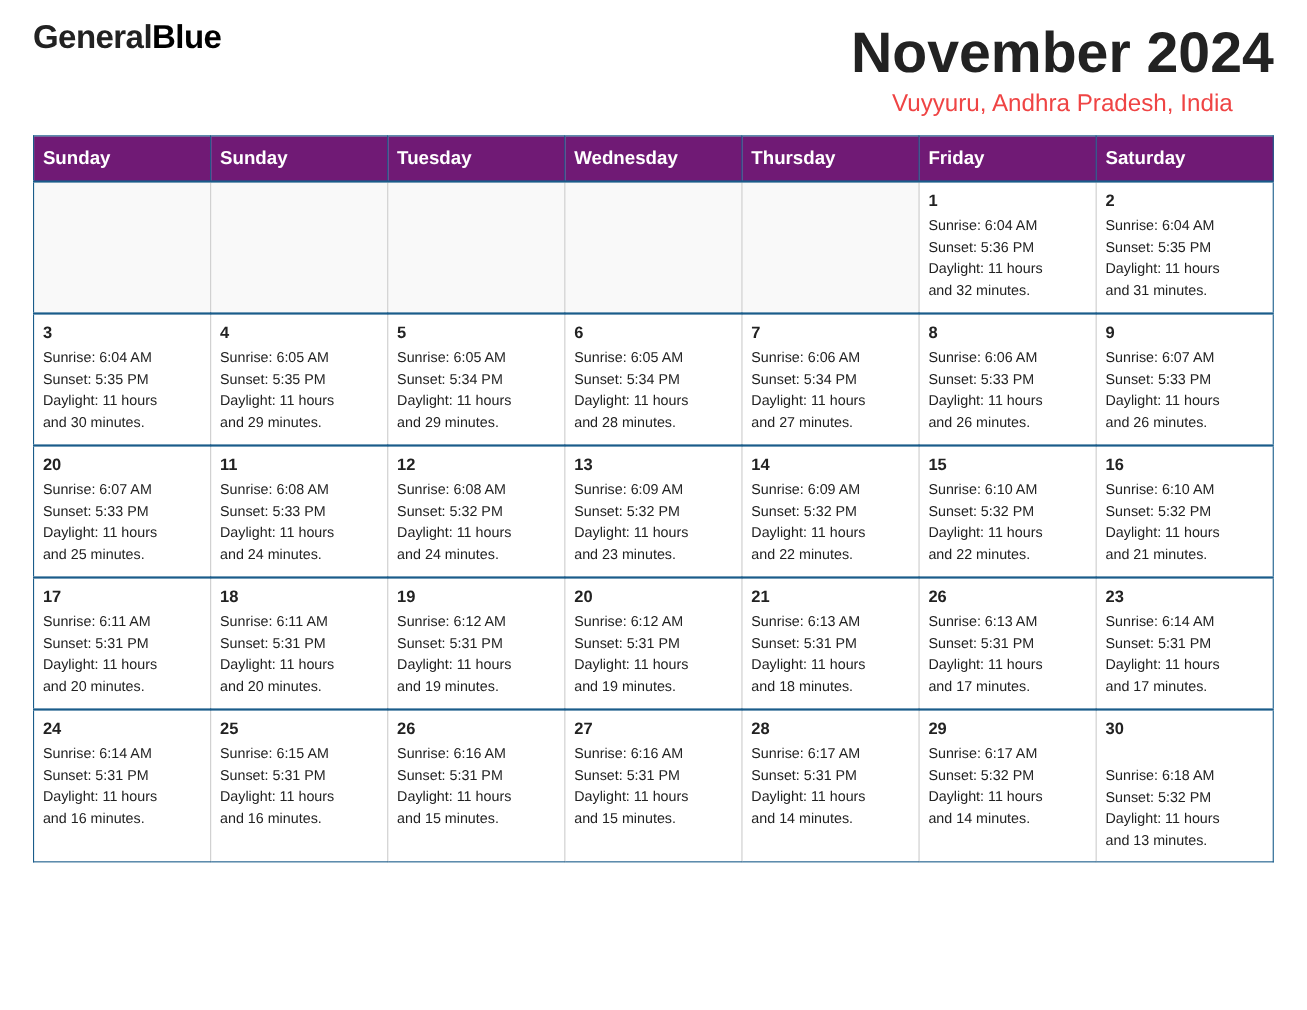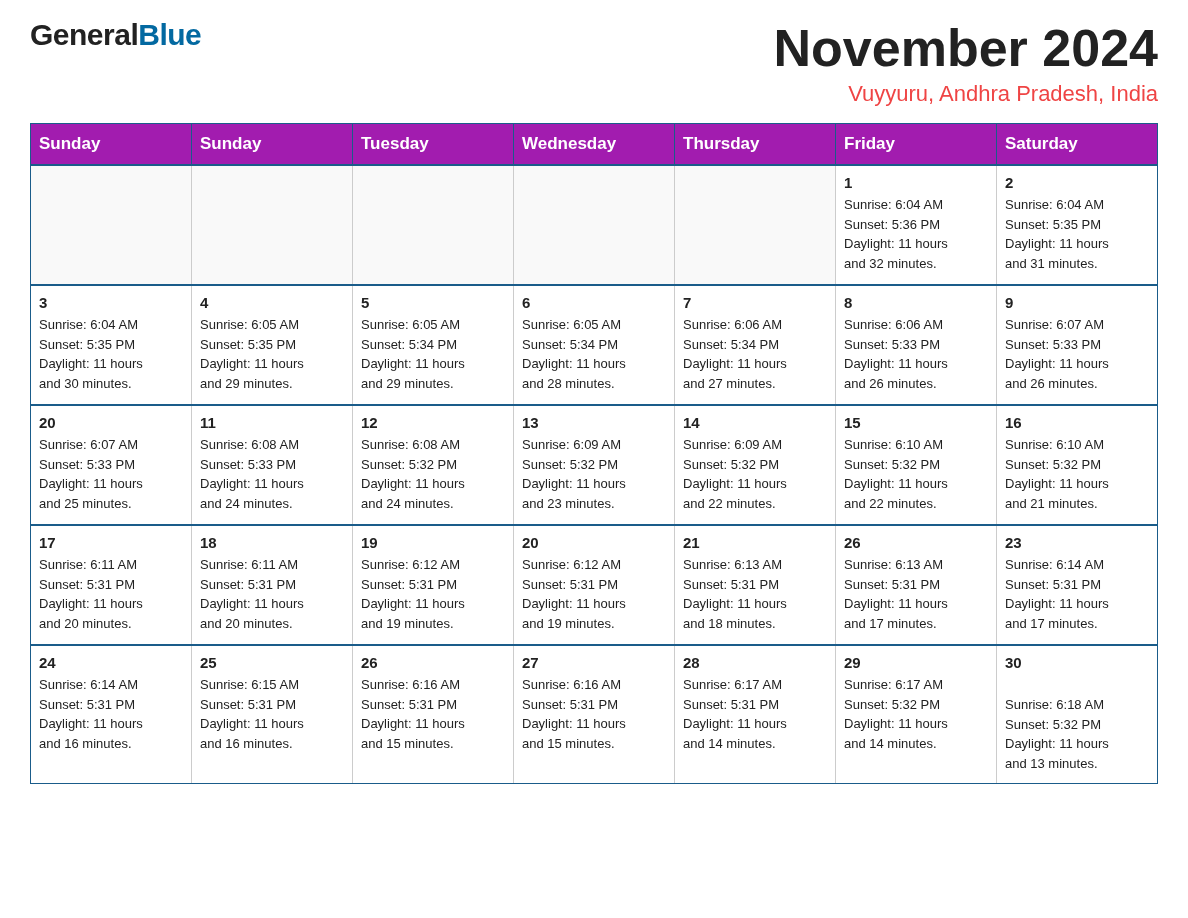--- a/index.html
+++ b/index.html
@@ -16,41 +16,41 @@
       justify-content: space-between;
       align-items: flex-start;
       margin-bottom: 16px;
     }
     .logo {
       display: flex;
       flex-direction: column;
       align-items: flex-start;
     }
     .title-block {
-      text-align: right;
+      text-align: center;
       margin-left: 32px;
     }
     .title-block h1 {
       font-size: 52px;
       font-weight: bold;
       color: #222;
       line-height: 1.1;
     }
     .title-block .subtitle {
       font-size: 22px;
       color: #ef4444;
       margin-top: 4px;
     }
     .calendar {
       width: 100%;
       border-collapse: collapse;
       table-layout: fixed;
     }
     .calendar thead th {
-      background-color: #a21caf;
+      background-color: #701a75;
       color: #fff;
       font-size: 17px;
       font-weight: bold;
       padding: 10px 8px;
       text-align: left;
       border: 1px solid #1a5c8a;
     }
     .calendar tbody tr {
       border-top: 2px solid #1a5c8a;
     }
@@ -91,21 +91,21 @@
     }
     .logo-general {
       font-size: 30px;
       font-weight: bold;
       color: #222;
       letter-spacing: -0.5px;
     }
     .logo-blue-text {
       font-size: 30px;
       font-weight: bold;
-      color: #0369a1;
+      color: #000000;
       letter-spacing: -0.5px;
       text-align: right;
     }
     .last-row td {
       border-bottom: 1px solid #1a5c8a;
     }
   </style>
 </head>
 <body>
 

